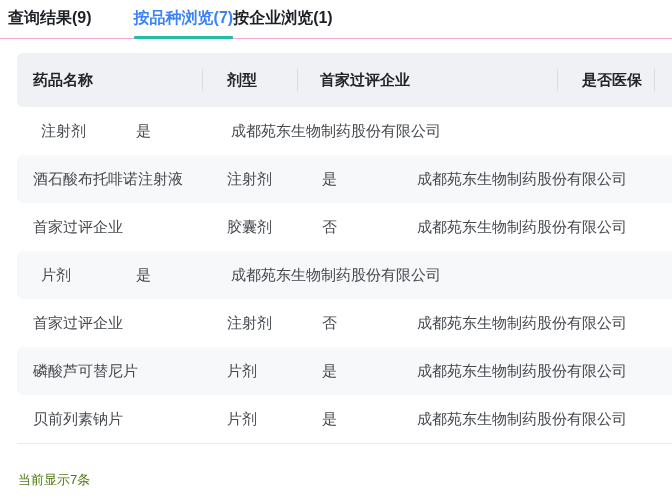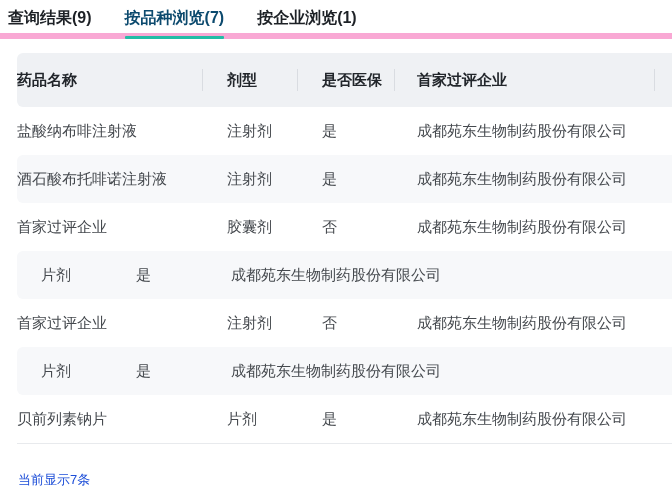--- a/index.html
+++ b/index.html
@@ -8,37 +8,36 @@
     font-family: "Liberation Sans", "DejaVu Sans", sans-serif;
     background: #ffffff;
     color: #45494e;
   }
   .page { width: 672px; height: 500px; position: relative; overflow: hidden; }
 
   
   .tabbar {
     display: flex;
     align-items: flex-start;
-    gap: 33px;
     padding-left: 8px;
     height: 39px;
-    border-bottom: 6px solid #f9a8d4;
+    border-bottom: 1px solid #f9a8d4;
     position: relative;
   }
   .tab {
     font-size: 16px;
     font-weight: bold;
     color: #1d2126;
     line-height: 36px;
     height: 39px;
     position: relative;
     cursor: pointer;
     white-space: nowrap;
   }
-  .tab.active { color: #0c4a6e; }
+  .tab.active { color: #3b82f6; margin-left: 42px; }
   .tab.active::after {
     content: "";
     position: absolute;
     left: 0; right: 0; bottom: 0;
     height: 3px;
     background: #24bca6;
     border-radius: 1px;
   }
 
   
@@ -60,21 +59,21 @@
   .th { position: relative; height: 54px; line-height: 54px; white-space: nowrap; overflow: hidden; }
   .th::after {
     content: "";
     position: absolute;
     right: 0; top: 16px;
     width: 1px; height: 22px;
     background: #d9dce1;
   }
   .th.no-divider::after { display: none; }
 
-  .col1 { width: 186px; padding-left: 0; }
+  .col1 { width: 186px; padding-left: 16px; }
   .col2 { width: 95px;  padding-left: 24px; }
   .col3 { width: 97px;  padding-left: 24px; }
   .col4 { width: 260px; padding-left: 22px; }
   .col5 { flex: 1; }
 
   .tbody { border-bottom: 1px solid #e8eaed; }
   .tr {
     display: flex;
     height: 48px;
     align-items: center;
@@ -83,45 +82,44 @@
     border-radius: 6px;
     background: #ffffff;
   }
   .tr.striped { background: #f7f8fa; }
   .td { white-space: nowrap; overflow: hidden; }
 
   
   .result-count {
     margin: 27px 0 0 18px;
     font-size: 13px;
-    color: #1d4ed8;
+    color: #4d7c0f;
   }
 </style>
 </head>
 <body>
 
 <div class="page">
 
   <div class="tabbar">
     <div class="tab">查询结果(9)</div>
     <div class="tab active">按品种浏览(7)</div>
     <div class="tab">按企业浏览(1)</div>
   </div>
 
   <div class="table-wrap">
     <div class="thead">
       <div class="th col1">药品名称</div>
       <div class="th col2">剂型</div>
+      <div class="th col4">首家过评企业</div>
       <div class="th col3">是否医保</div>
-      <div class="th col4">首家过评企业</div>
       <div class="th col5 no-divider"></div>
     </div>
     <div class="tbody" id="tbody">
         <div class="tr">
-          <div class="td col1">盐酸纳布啡注射液</div>
           <div class="td col2">注射剂</div>
           <div class="td col3">是</div>
           <div class="td col4">成都苑东生物制药股份有限公司</div>
           <div class="td col5"></div>
         </div>
         <div class="tr striped">
           <div class="td col1">酒石酸布托啡诺注射液</div>
           <div class="td col2">注射剂</div>
           <div class="td col3">是</div>
           <div class="td col4">成都苑东生物制药股份有限公司</div>
@@ -141,20 +139,21 @@
           <div class="td col5"></div>
         </div>
         <div class="tr">
           <div class="td col1">首家过评企业</div>
           <div class="td col2">注射剂</div>
           <div class="td col3">否</div>
           <div class="td col4">成都苑东生物制药股份有限公司</div>
           <div class="td col5"></div>
         </div>
         <div class="tr striped">
+          <div class="td col1">磷酸芦可替尼片</div>
           <div class="td col2">片剂</div>
           <div class="td col3">是</div>
           <div class="td col4">成都苑东生物制药股份有限公司</div>
           <div class="td col5"></div>
         </div>
         <div class="tr">
           <div class="td col1">贝前列素钠片</div>
           <div class="td col2">片剂</div>
           <div class="td col3">是</div>
           <div class="td col4">成都苑东生物制药股份有限公司</div>

